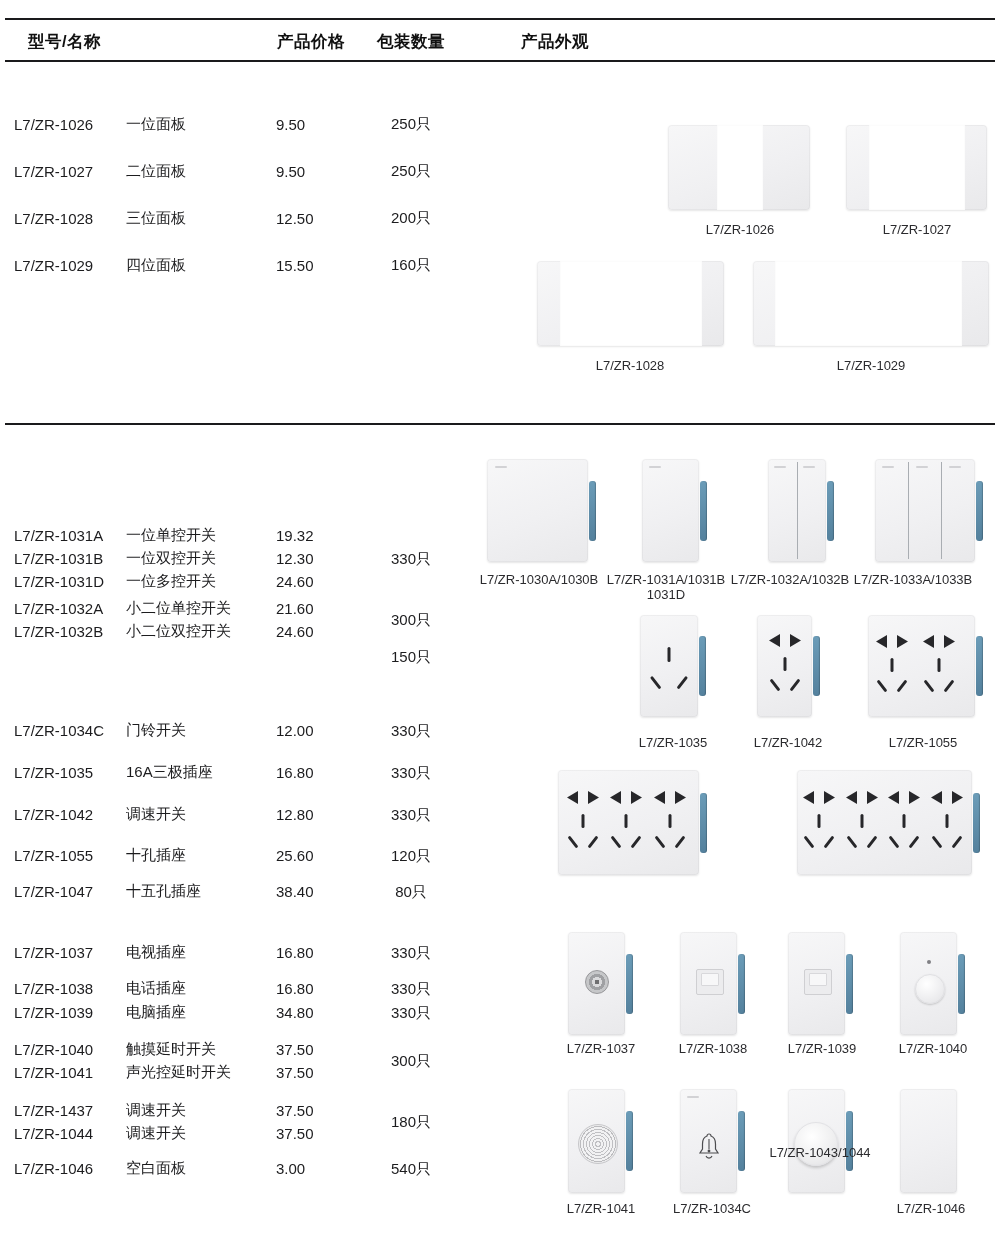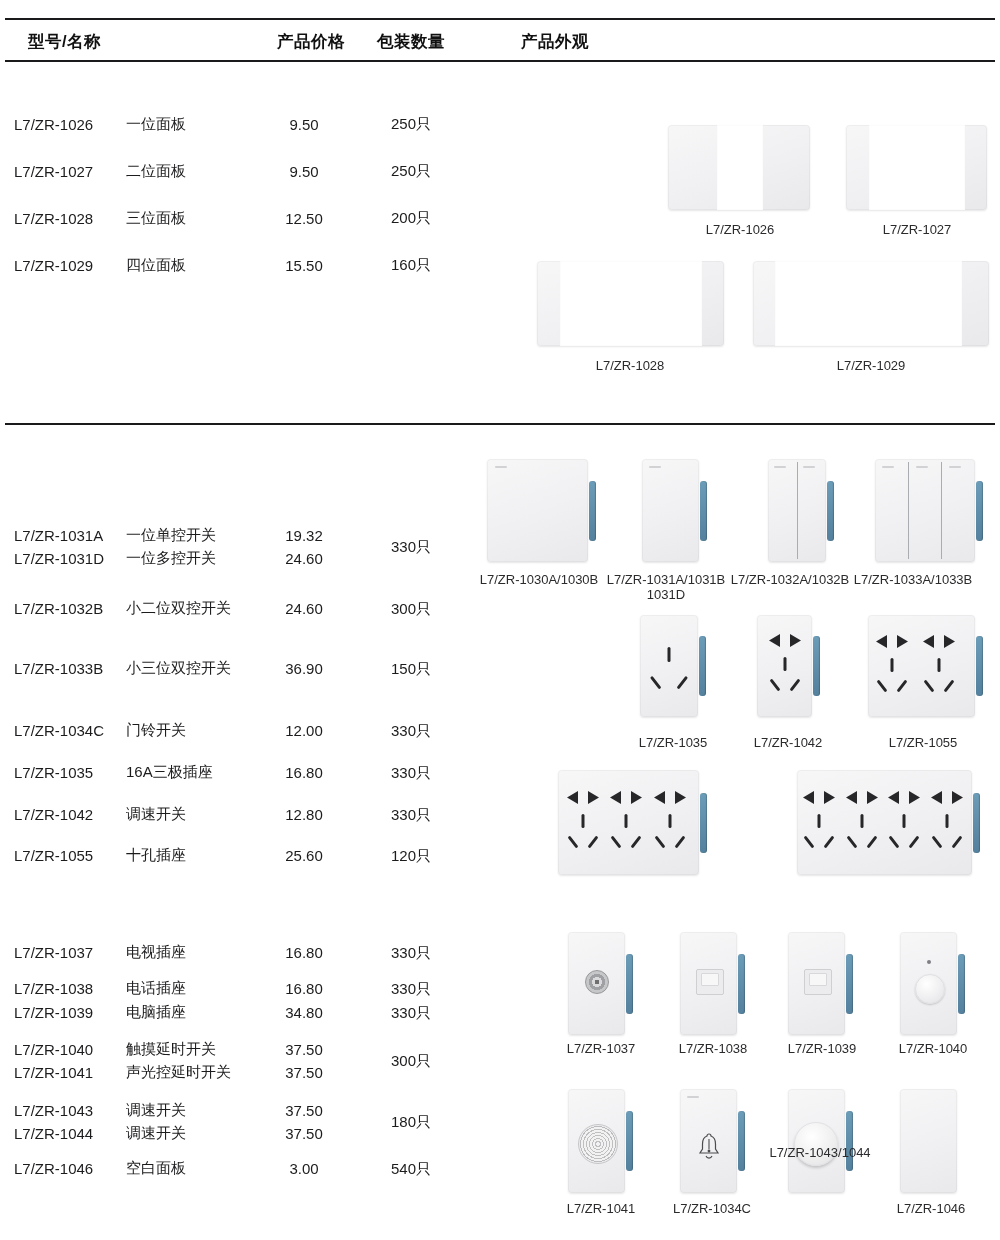--- a/index.html
+++ b/index.html
@@ -9,21 +9,21 @@
   .hr-top{top:18px}.hr-head{top:60px}.hr-mid{top:423px}
   .hdr span{position:absolute;top:31px;font-size:16.5px;font-weight:600;color:#111;letter-spacing:.5px}
   .h-model{left:28px}.h-price{left:277px}.h-qty{left:377px}.h-look{left:521px}
 
   
   .g{position:absolute;left:14px;width:446px}
   .row{display:flex;align-items:center;height:23px;font-size:15px}
   .s1 .row{height:24px}
   .model{width:112px;white-space:nowrap}
   .name{width:150px;white-space:nowrap}
-  .price{width:56px;text-align:center}
+  .price{width:56px;text-align:left}
   .qty{position:absolute;left:352px;top:50%;transform:translateY(-50%);width:90px;text-align:center;font-size:15px}
 
   
   .panel{position:absolute;border-radius:4px;
          background:linear-gradient(160deg,#f7f7f8 0%,#f0f0f2 55%,#e9e9eb 100%);
          box-shadow:0 1px 2px rgba(0,0,0,.10), inset 0 0 0 1px rgba(0,0,0,.035)}
   .inset-white{position:absolute;top:0;bottom:0;background:#fff;box-shadow:inset 0 0 2px rgba(0,0,0,.05)}
   .clip{position:absolute;right:-8px;top:50%;transform:translateY(-50%);width:7px;height:60px;
         background:linear-gradient(#6b9cb8,#54819d);border-radius:3px;box-shadow:inset -1px 0 1px rgba(0,0,0,.2)}
   .vdiv{position:absolute;top:3px;bottom:3px;width:1px;background:#a9adb2}
@@ -120,40 +120,45 @@
 
   <div class="hr hr-mid"></div>
 
   <div class="g" style="top:524px">
     <div class="row">
         <span class="model">L7/ZR-1031A</span>
         <span class="name">一位单控开关</span>
         <span class="price">19.32</span>
       </div>
     <div class="row">
+        <span class="model">L7/ZR-1031B</span>
+        <span class="name">一位双控开关</span>
+        <span class="price">12.30</span>
+      </div>
+    <div class="row">
         <span class="model">L7/ZR-1031D</span>
         <span class="name">一位多控开关</span>
         <span class="price">24.60</span>
       </div>
     <div class="qty">330只</div>
   </div>
   <div class="g" style="top:597px">
     <div class="row">
+        <span class="model">L7/ZR-1032A</span>
+        <span class="name">小二位单控开关</span>
+        <span class="price">21.60</span>
+      </div>
+    <div class="row">
         <span class="model">L7/ZR-1032B</span>
         <span class="name">小二位双控开关</span>
         <span class="price">24.60</span>
       </div>
     <div class="qty">300只</div>
   </div>
   <div class="g" style="top:657px">
-    <div class="row">
-        <span class="model">L7/ZR-1033B</span>
-        <span class="name">小三位双控开关</span>
-        <span class="price">36.90</span>
-      </div>
     <div class="qty">150只</div>
   </div>
   <div class="g" style="top:719px">
     <div class="row">
         <span class="model">L7/ZR-1034C</span>
         <span class="name">门铃开关</span>
         <span class="price">12.00</span>
       </div>
     <div class="qty">330只</div>
   </div>
@@ -174,20 +179,28 @@
     <div class="qty">330只</div>
   </div>
   <div class="g" style="top:844px">
     <div class="row">
         <span class="model">L7/ZR-1055</span>
         <span class="name">十孔插座</span>
         <span class="price">25.60</span>
       </div>
     <div class="qty">120只</div>
   </div>
+  <div class="g" style="top:880px">
+    <div class="row">
+        <span class="model">L7/ZR-1047</span>
+        <span class="name">十五孔插座</span>
+        <span class="price">38.40</span>
+      </div>
+    <div class="qty">80只</div>
+  </div>
   <div class="g" style="top:941px">
     <div class="row">
         <span class="model">L7/ZR-1037</span>
         <span class="name">电视插座</span>
         <span class="price">16.80</span>
       </div>
     <div class="qty">330只</div>
   </div>
   <div class="g" style="top:977px">
     <div class="row">
@@ -213,21 +226,21 @@
       </div>
     <div class="row">
         <span class="model">L7/ZR-1041</span>
         <span class="name">声光控延时开关</span>
         <span class="price">37.50</span>
       </div>
     <div class="qty">300只</div>
   </div>
   <div class="g" style="top:1099px">
     <div class="row">
-        <span class="model">L7/ZR-1043</span>
+        <span class="model">L7/ZR-1437</span>
         <span class="name">调速开关</span>
         <span class="price">37.50</span>
       </div>
     <div class="row">
         <span class="model">L7/ZR-1044</span>
         <span class="name">调速开关</span>
         <span class="price">37.50</span>
       </div>
     <div class="qty">180只</div>
   </div>

